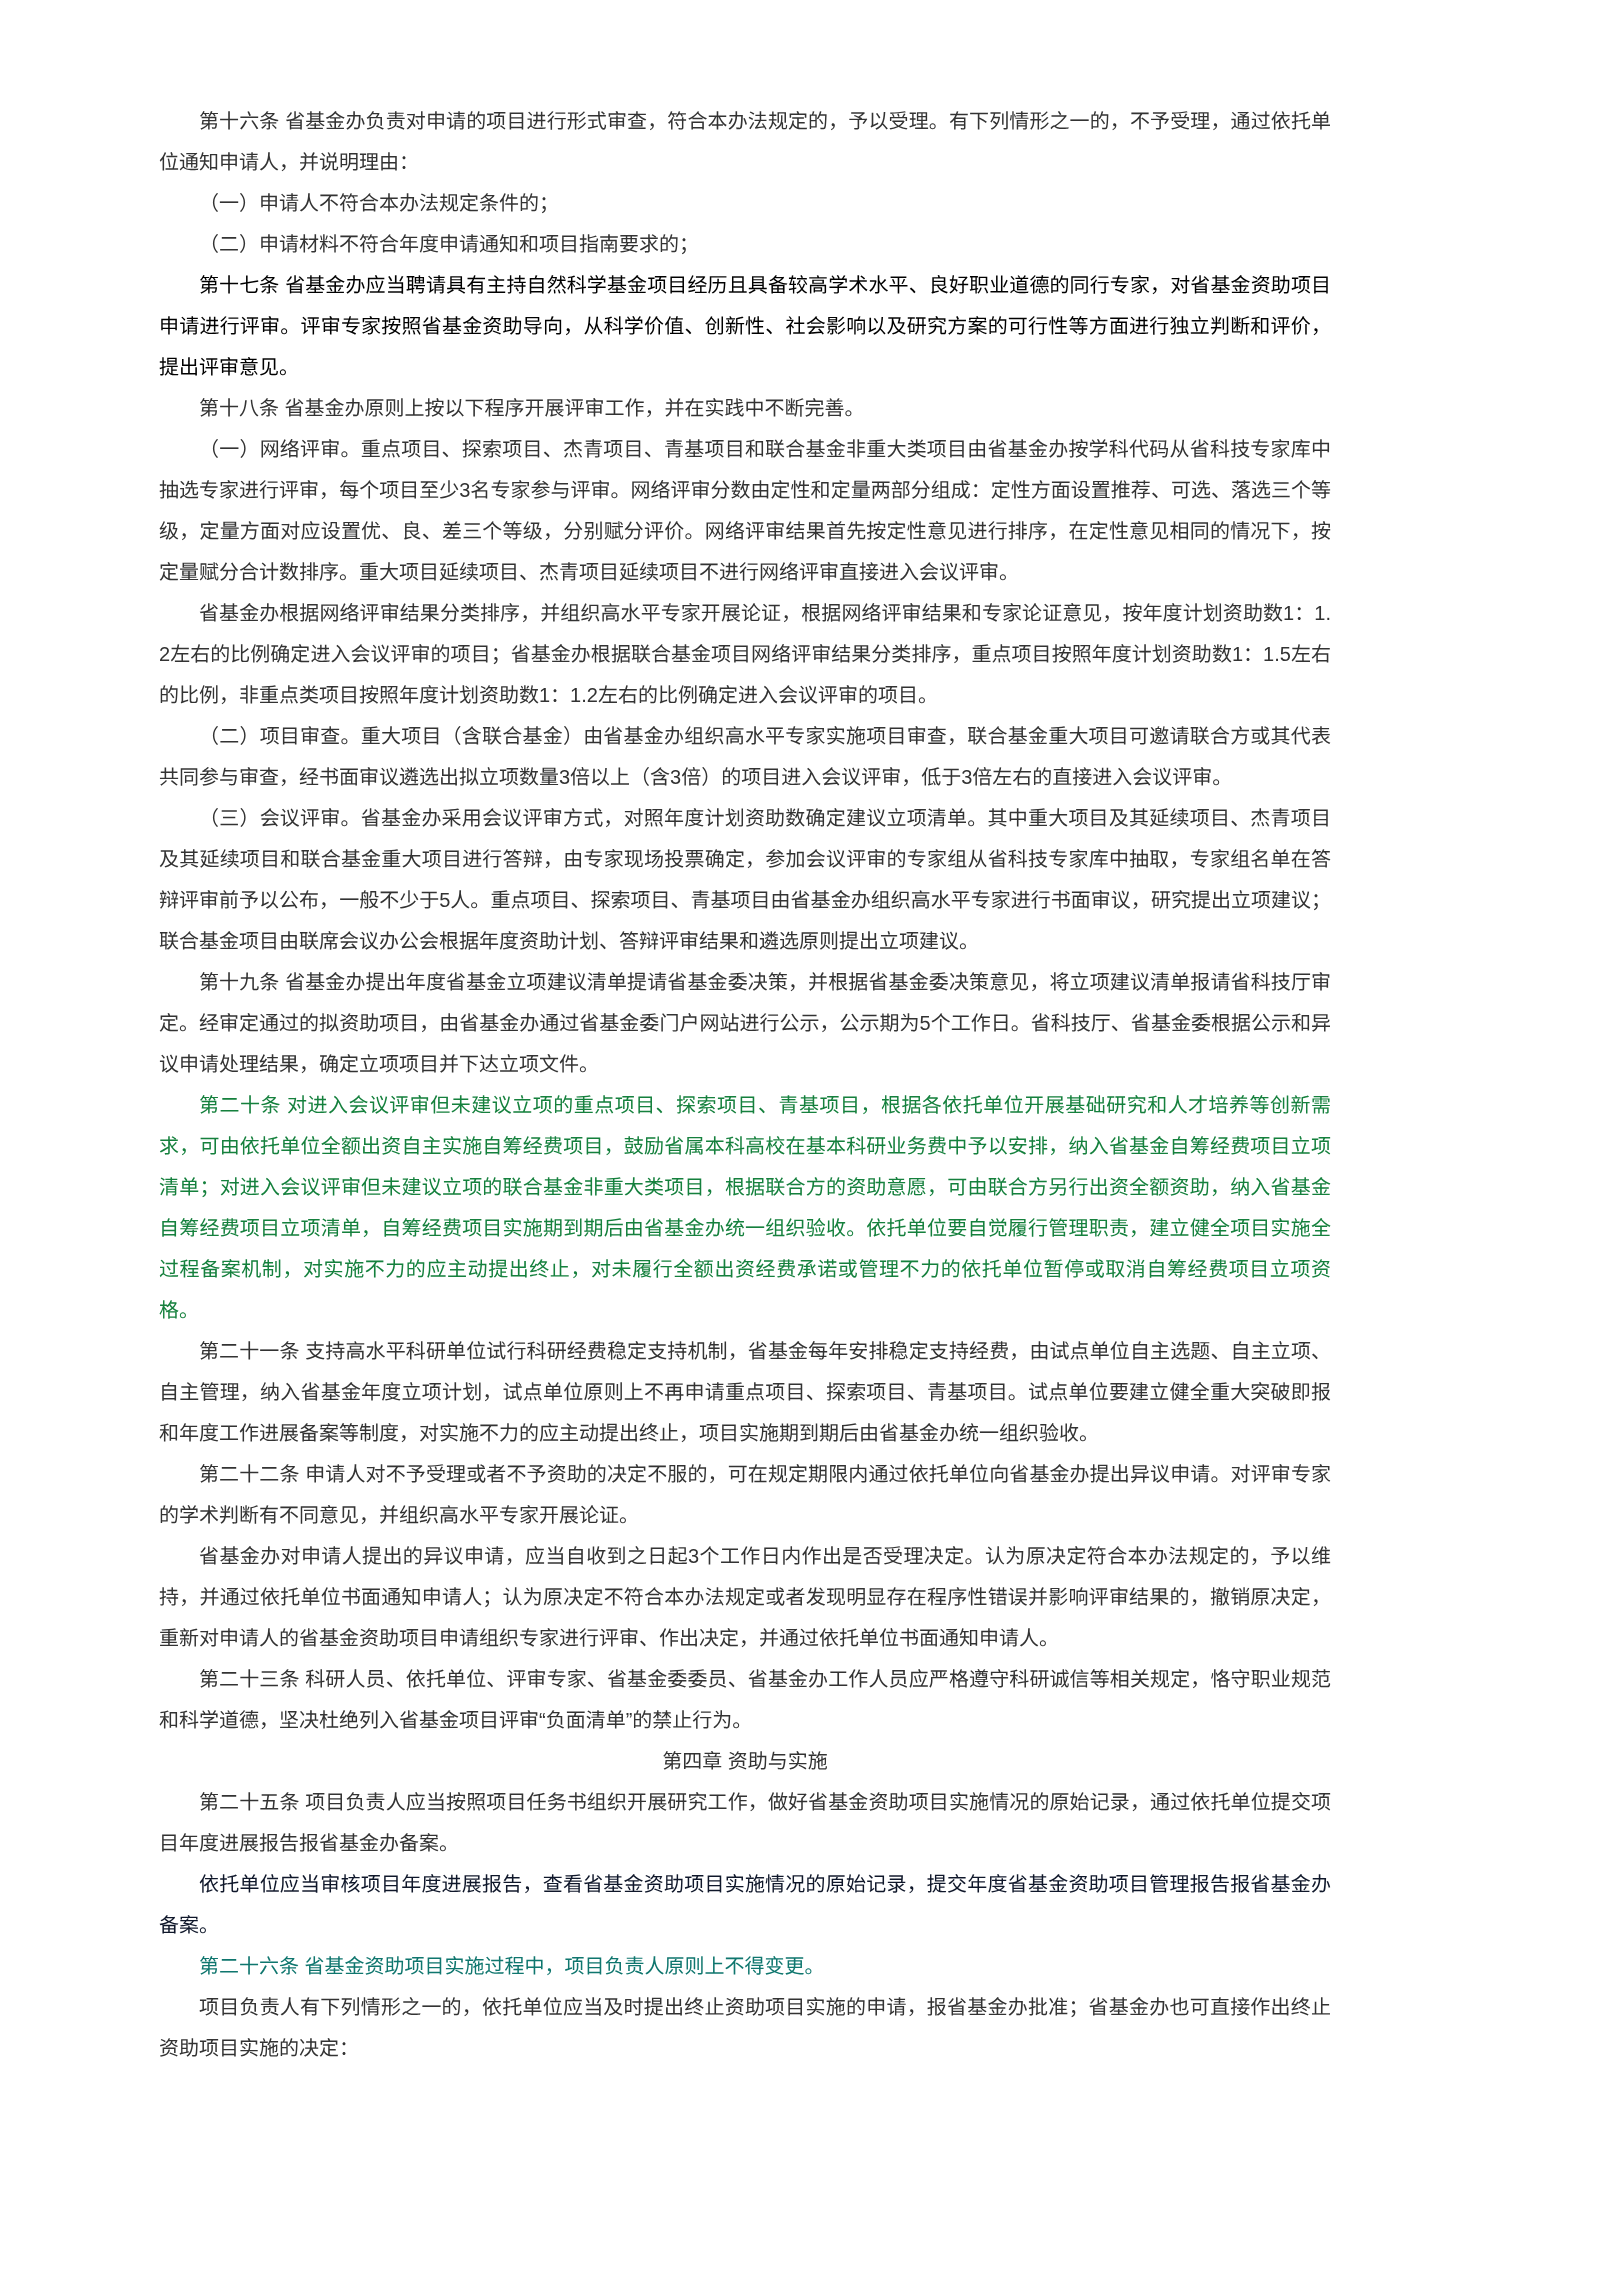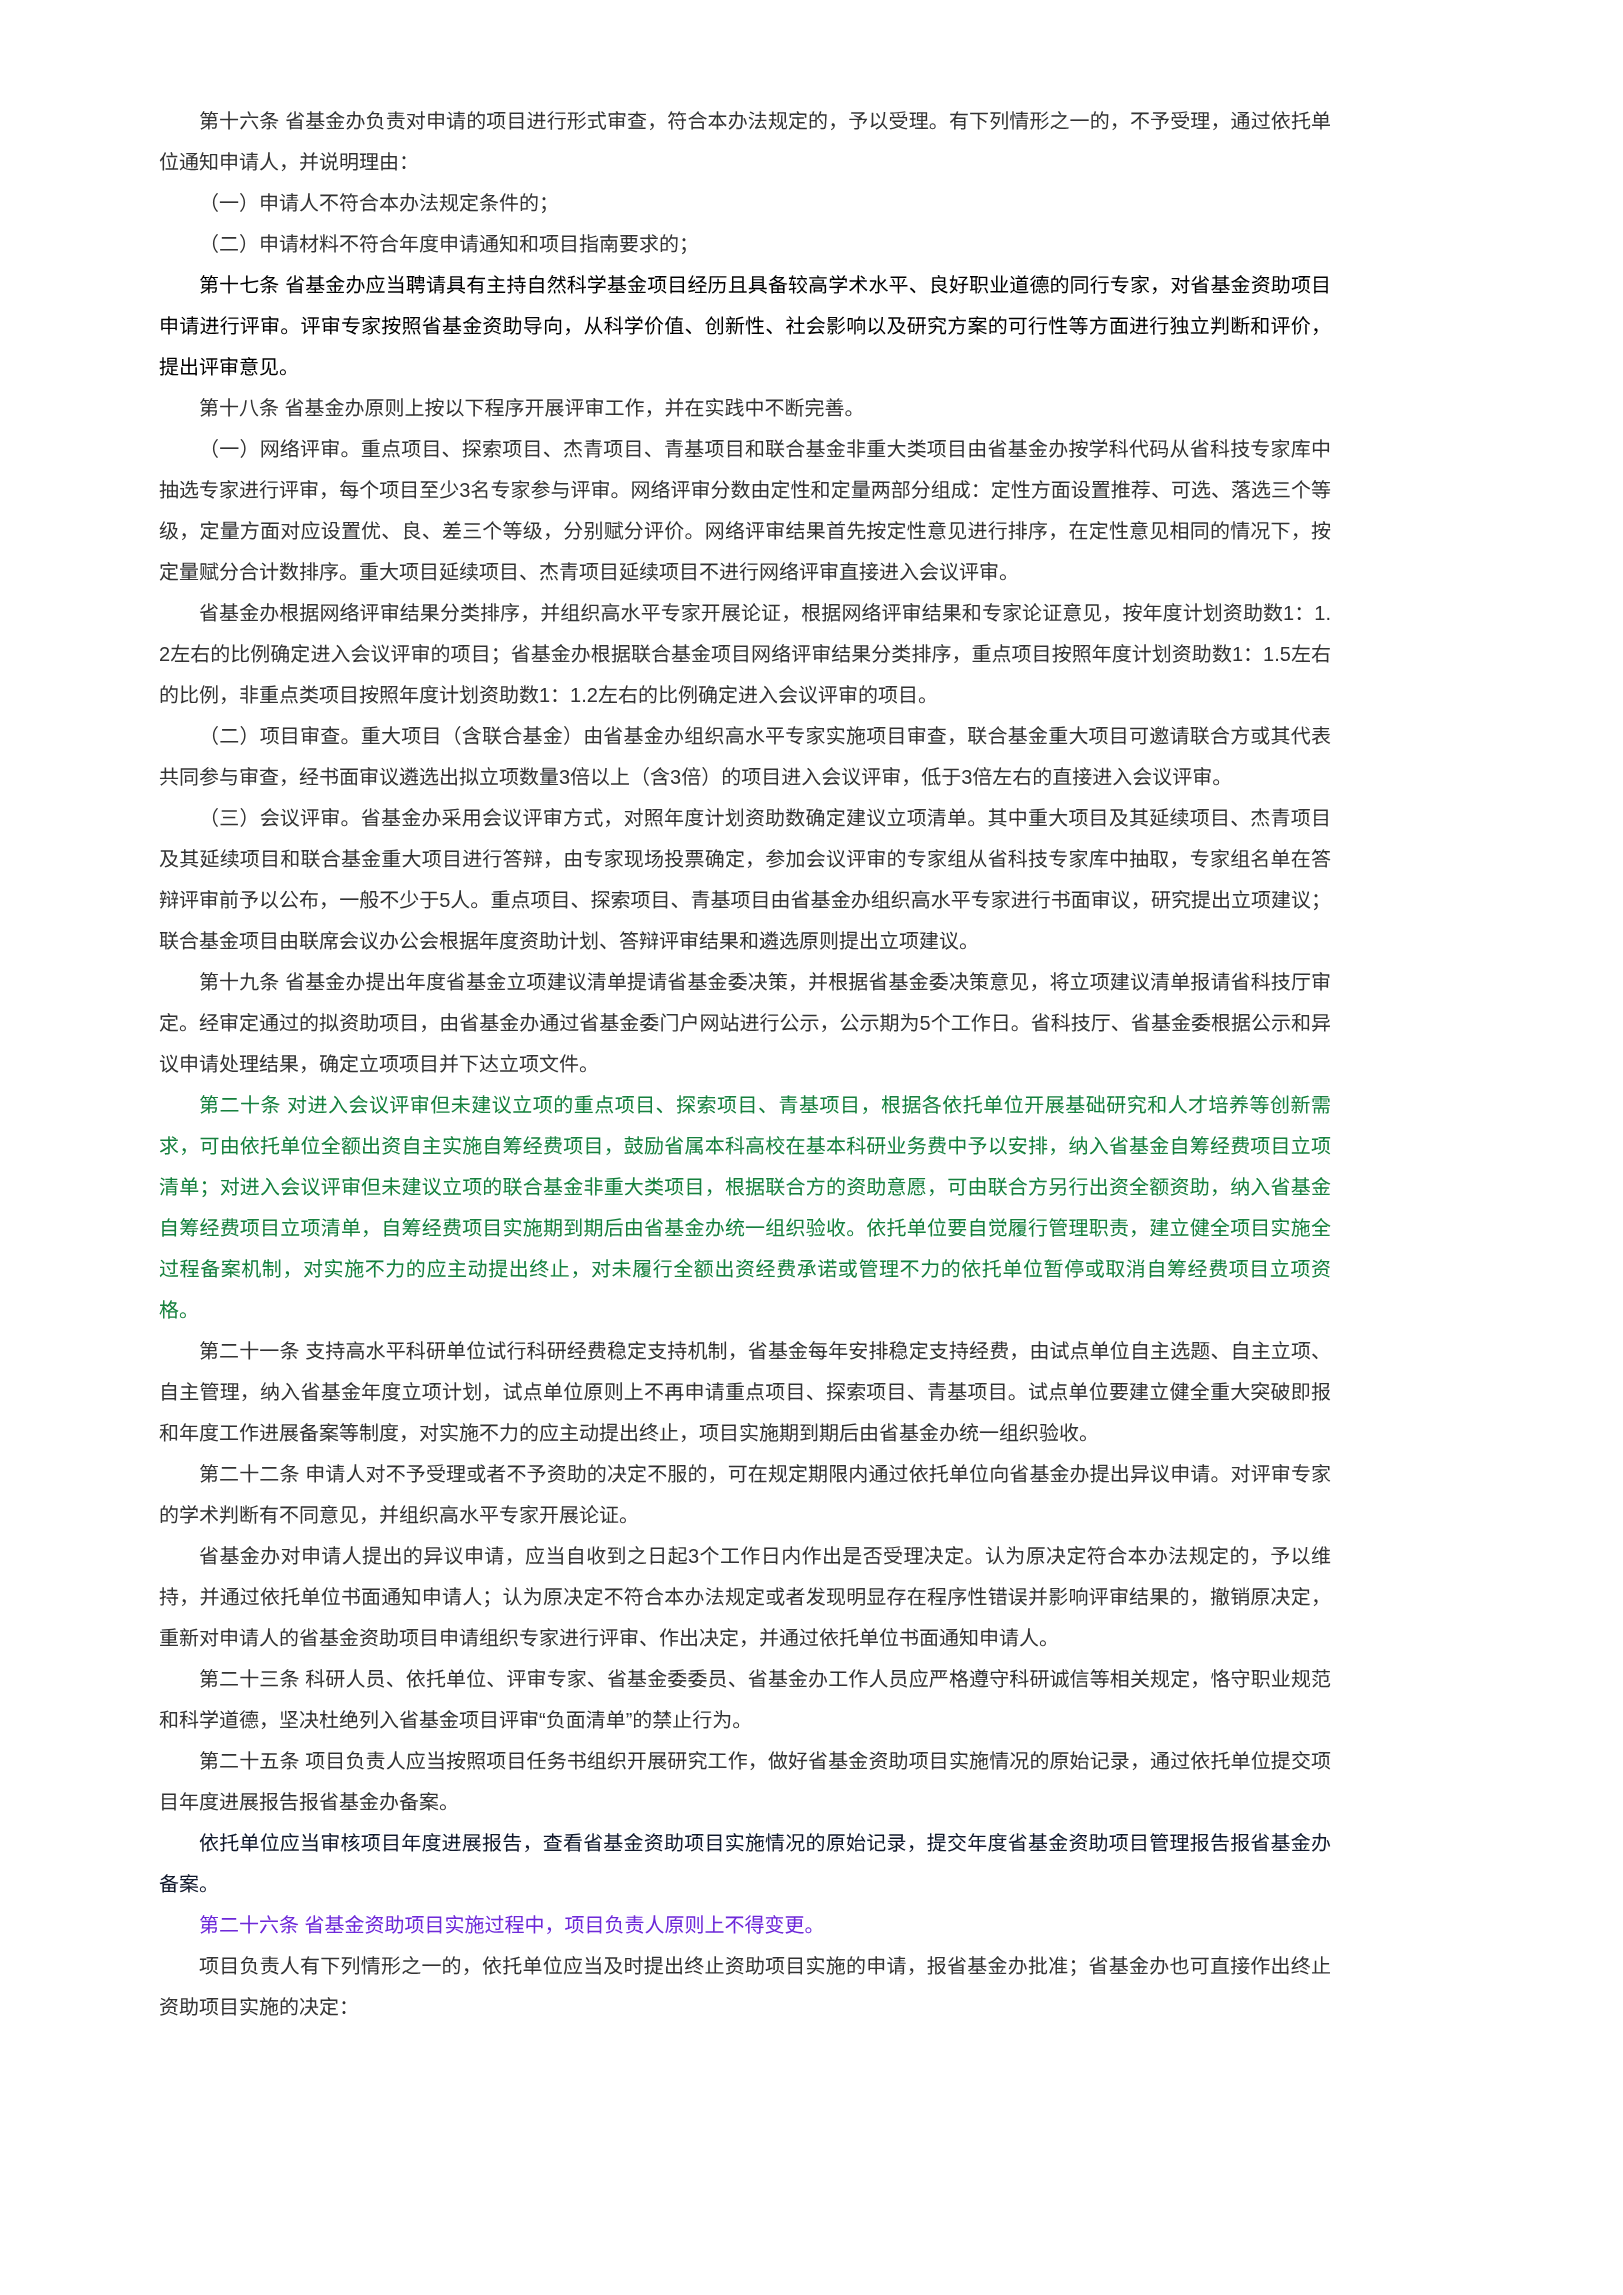--- a/index.html
+++ b/index.html
@@ -57,19 +57,20 @@
       <p class="body" style="color: rgb(51, 51, 51);">（一）网络评审。重点项目、探索项目、杰青项目、青基项目和联合基金非重大类项目由省基金办按学科代码从省科技专家库中抽选专家进行评审，每个项目至少3名专家参与评审。网络评审分数由定性和定量两部分组成：定性方面设置推荐、可选、落选三个等级，定量方面对应设置优、良、差三个等级，分别赋分评价。网络评审结果首先按定性意见进行排序，在定性意见相同的情况下，按定量赋分合计数排序。重大项目延续项目、杰青项目延续项目不进行网络评审直接进入会议评审。</p>
       <p class="body" style="color: rgb(51, 51, 51);">省基金办根据网络评审结果分类排序，并组织高水平专家开展论证，根据网络评审结果和专家论证意见，按年度计划资助数1：1.2左右的比例确定进入会议评审的项目；省基金办根据联合基金项目网络评审结果分类排序，重点项目按照年度计划资助数1：1.5左右的比例，非重点类项目按照年度计划资助数1：1.2左右的比例确定进入会议评审的项目。</p>
       <p class="body" style="color: rgb(51, 51, 51);">（二）项目审查。重大项目（含联合基金）由省基金办组织高水平专家实施项目审查，联合基金重大项目可邀请联合方或其代表共同参与审查，经书面审议遴选出拟立项数量3倍以上（含3倍）的项目进入会议评审，低于3倍左右的直接进入会议评审。</p>
       <p class="body" style="color: rgb(51, 51, 51);">（三）会议评审。省基金办采用会议评审方式，对照年度计划资助数确定建议立项清单。其中重大项目及其延续项目、杰青项目及其延续项目和联合基金重大项目进行答辩，由专家现场投票确定，参加会议评审的专家组从省科技专家库中抽取，专家组名单在答辩评审前予以公布，一般不少于5人。重点项目、探索项目、青基项目由省基金办组织高水平专家进行书面审议，研究提出立项建议；联合基金项目由联席会议办公会根据年度资助计划、答辩评审结果和遴选原则提出立项建议。</p>
       <p class="body" style="color: rgb(51, 51, 51);">第十九条 省基金办提出年度省基金立项建议清单提请省基金委决策，并根据省基金委决策意见，将立项建议清单报请省科技厅审定。经审定通过的拟资助项目，由省基金办通过省基金委门户网站进行公示，公示期为5个工作日。省科技厅、省基金委根据公示和异议申请处理结果，确定立项项目并下达立项文件。</p>
       <p class="body" style="color: #15803d;">第二十条 对进入会议评审但未建议立项的重点项目、探索项目、青基项目，根据各依托单位开展基础研究和人才培养等创新需求，可由依托单位全额出资自主实施自筹经费项目，鼓励省属本科高校在基本科研业务费中予以安排，纳入省基金自筹经费项目立项清单；对进入会议评审但未建议立项的联合基金非重大类项目，根据联合方的资助意愿，可由联合方另行出资全额资助，纳入省基金自筹经费项目立项清单，自筹经费项目实施期到期后由省基金办统一组织验收。依托单位要自觉履行管理职责，建立健全项目实施全过程备案机制，对实施不力的应主动提出终止，对未履行全额出资经费承诺或管理不力的依托单位暂停或取消自筹经费项目立项资格。</p>
       <p class="body" style="color: rgb(51, 51, 51);">第二十一条 支持高水平科研单位试行科研经费稳定支持机制，省基金每年安排稳定支持经费，由试点单位自主选题、自主立项、自主管理，纳入省基金年度立项计划，试点单位原则上不再申请重点项目、探索项目、青基项目。试点单位要建立健全重大突破即报和年度工作进展备案等制度，对实施不力的应主动提出终止，项目实施期到期后由省基金办统一组织验收。</p>
       <p class="body" style="color: rgb(51, 51, 51);">第二十二条 申请人对不予受理或者不予资助的决定不服的，可在规定期限内通过依托单位向省基金办提出异议申请。对评审专家的学术判断有不同意见，并组织高水平专家开展论证。</p>
       <p class="body" style="color: rgb(51, 51, 51);">省基金办对申请人提出的异议申请，应当自收到之日起3个工作日内作出是否受理决定。认为原决定符合本办法规定的，予以维持，并通过依托单位书面通知申请人；认为原决定不符合本办法规定或者发现明显存在程序性错误并影响评审结果的，撤销原决定，重新对申请人的省基金资助项目申请组织专家进行评审、作出决定，并通过依托单位书面通知申请人。</p>
       <p class="body" style="color: rgb(51, 51, 51);">第二十三条 科研人员、依托单位、评审专家、省基金委委员、省基金办工作人员应严格遵守科研诚信等相关规定，恪守职业规范和科学道德，坚决杜绝列入省基金项目评审“负面清单”的禁止行为。</p>
+      <p class="chapter" style="color: rgb(51, 51, 51);">第四章 资助与实施</p>
       <p class="body" style="color: rgb(51, 51, 51);">第二十五条 项目负责人应当按照项目任务书组织开展研究工作，做好省基金资助项目实施情况的原始记录，通过依托单位提交项目年度进展报告报省基金办备案。</p>
       <p class="body" style="color: #0f172a;">依托单位应当审核项目年度进展报告，查看省基金资助项目实施情况的原始记录，提交年度省基金资助项目管理报告报省基金办备案。</p>
-      <p class="body" style="color: #6d28d9;">第二十六条 省基金资助项目实施过程中，项目负责人原则上不得变更。</p>
+      <p class="body" style="color: #0f766e;">第二十六条 省基金资助项目实施过程中，项目负责人原则上不得变更。</p>
       <p class="body" style="color: rgb(51, 51, 51);">项目负责人有下列情形之一的，依托单位应当及时提出终止资助项目实施的申请，报省基金办批准；省基金办也可直接作出终止资助项目实施的决定：</p>
     </div>
 </div>
 
 
 </body></html>

